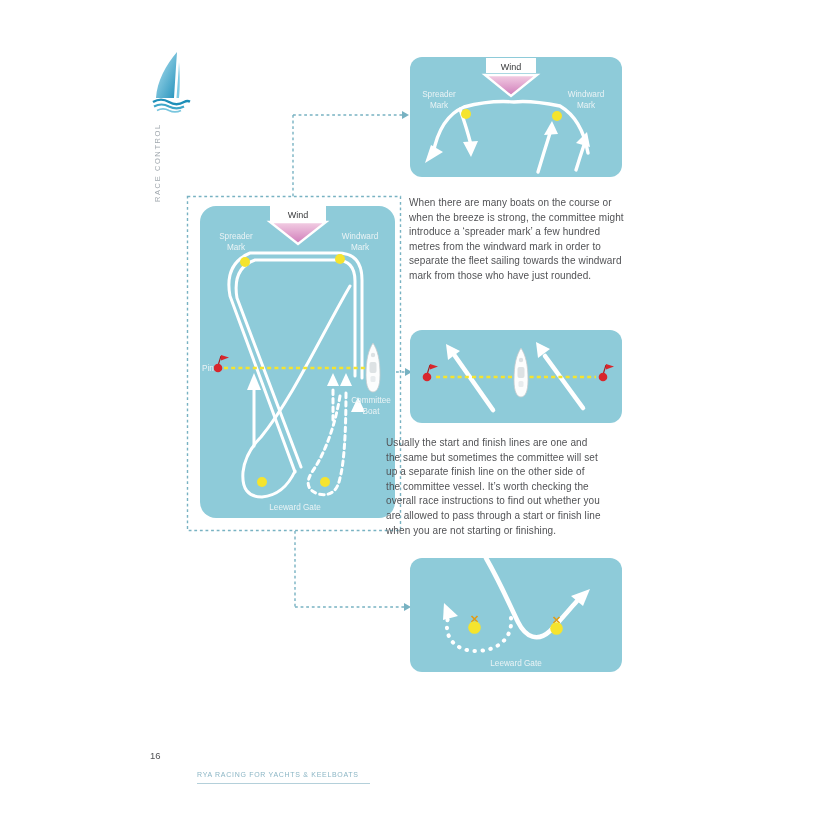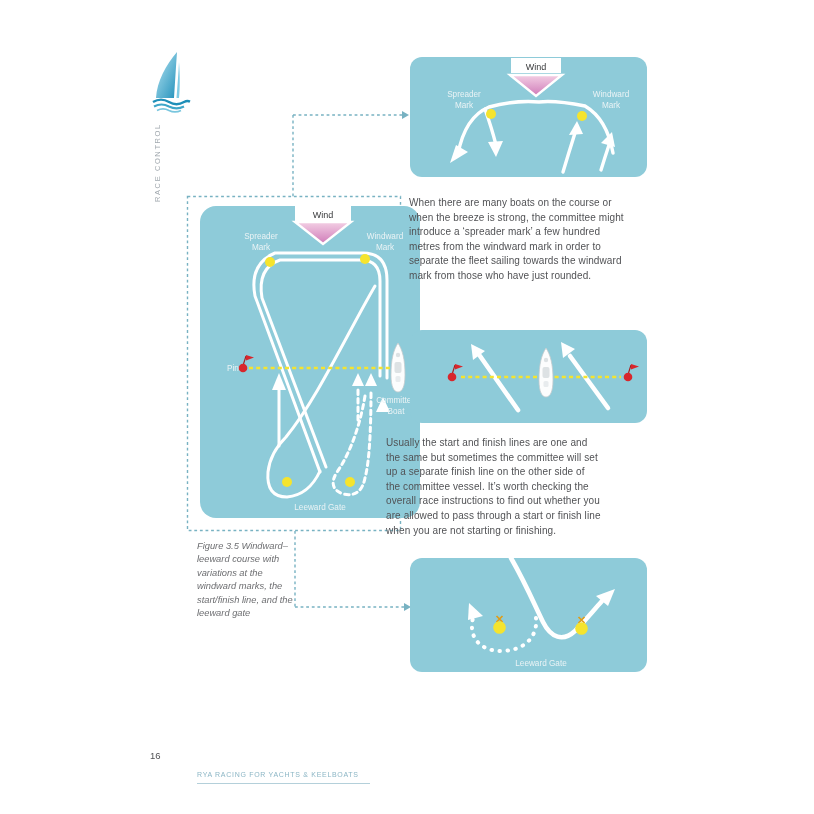--- a/index.html
+++ b/index.html
@@ -1,19 +1,19 @@
 <!DOCTYPE html>
 <html><head>
 <meta charset="utf-8">
 <style>
   html,body{margin:0;padding:0;background:#ffffff;}
   .page{position:relative;width:814px;height:814px;background:#ffffff;
         font-family:"Liberation Sans",sans-serif;overflow:hidden;}
   .abs{position:absolute;}
-  .panel{position:absolute;background:#8ecbd9;border-radius:12px;padding-left:25px;}
+  .panel{position:absolute;background:#8ecbd9;border-radius:12px;}
   .para{position:absolute;font-size:10px;line-height:14.6px;color:#515255;letter-spacing:0.1px;}
   .caption{position:absolute;font-size:9.3px;line-height:13.4px;color:#6d6e71;font-style:italic;}
   .vlabel{position:absolute;writing-mode:vertical-rl;transform:rotate(180deg);
           font-size:7.5px;letter-spacing:1.6px;color:#a2a9af;}
   .footer-num{position:absolute;font-size:9.5px;color:#515255;}
   .footer-title{position:absolute;font-size:7px;letter-spacing:0.7px;color:#8cb6c5;
                 border-bottom:1px solid #b4d0da;padding-bottom:5px;width:173px;}
   svg{display:block;overflow:visible;}
   svg text{font-family:"Liberation Sans",sans-serif;}
   .dlabel{fill:#eaf3f5;font-size:8.2px;}
@@ -113,21 +113,20 @@
       <text class="dlabel" x="36" y="44" text-anchor="middle">Mark</text>
       <text class="dlabel" x="160" y="33" text-anchor="middle">Windward</text>
       <text class="dlabel" x="160" y="44" text-anchor="middle">Mark</text>
       <text class="dlabel" x="2" y="165" text-anchor="start">Pin</text>
       <text class="dlabel" x="171" y="197" text-anchor="middle">Committee</text>
       <text class="dlabel" x="171" y="208" text-anchor="middle">Boat</text>
       <text class="dlabel" x="95" y="304" text-anchor="middle">Leeward Gate</text>
     </svg>
   </div>
 
-  <div class="caption" style="left:197px;top:540px;width:106px">Figure 3.5 Windward–leeward course with variations at the windward marks, the start/finish line, and the leeward gate</div>
 
   <div class="panel" style="left:410px;top:57px;width:212px;height:120px">
     <svg width="212" height="120" viewBox="0 0 212 120">
       <defs>
         <linearGradient id="pink2" x1="0" y1="0" x2="0" y2="1">
           <stop offset="0" stop-color="#f3cfe4"></stop>
             <stop offset="1" stop-color="#cf7ab8"></stop>
         </linearGradient>
       </defs>
       <path class="course" stroke-width="3.4" d="M178,96 Q172,62 150,49 Q120,43 104,45 Q80,43 54,50 Q30,60 23,97"></path>

